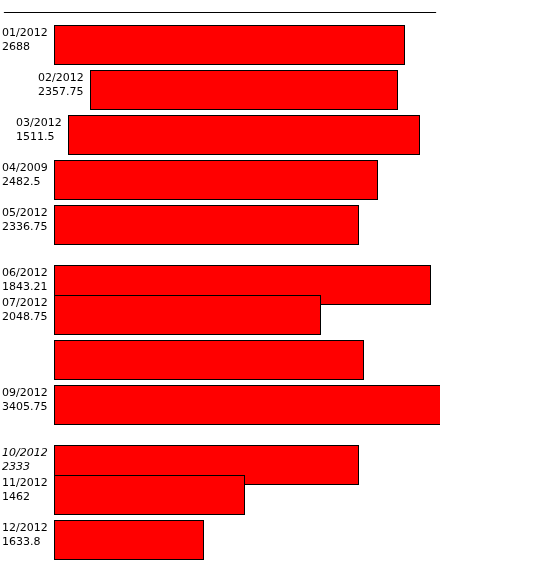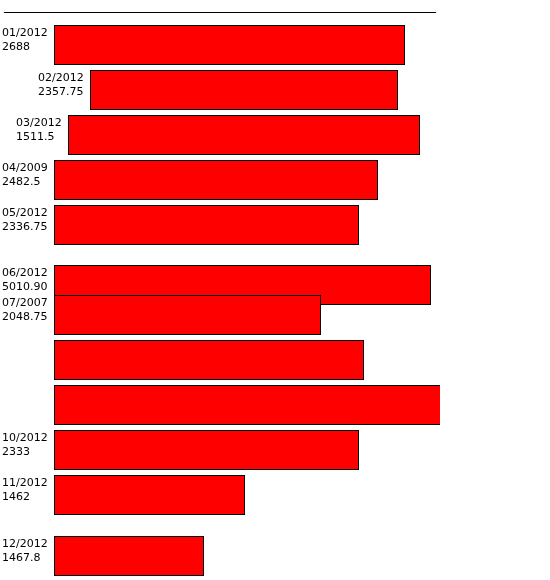--- a/index.html
+++ b/index.html
@@ -114,66 +114,70 @@
           <span class="label-category">05/2012</span>
           <span class="label-value">2336.75</span>
         </div>
         <div class="bar-track">
           <div class="bar" style="width: 305px; background: rgb(255, 0, 0); border-color: rgb(0, 0, 0);"></div>
         </div>
       </div>
       <div class="bar-row" style="top: 246px; margin-top: 14px;">
         <div class="row-labels">
           <span class="label-category">06/2012</span>
-          <span class="label-value">5010.90</span>
+          <span class="label-value">1843.21</span>
         </div>
         <div class="bar-track">
           <div class="bar" style="width: 377px; background: rgb(255, 0, 0); border-color: rgb(0, 0, 0);"></div>
         </div>
       </div>
       <div class="bar-row" style="top: 290px;">
         <div class="row-labels">
-          <span class="label-category">07/2007</span>
+          <span class="label-category">07/2012</span>
           <span class="label-value">2048.75</span>
         </div>
         <div class="bar-track">
           <div class="bar" style="width: 267px; background: rgb(255, 0, 0); border-color: rgb(0, 0, 0);"></div>
         </div>
       </div>
       <div class="bar-row" style="top: 335px;">
         <div class="bar-track">
           <div class="bar" style="width: 310px; background: rgb(255, 0, 0); border-color: rgb(0, 0, 0);"></div>
         </div>
       </div>
       <div class="bar-row" style="top: 380px;">
+        <div class="row-labels">
+          <span class="label-category">09/2012</span>
+          <span class="label-value">3405.75</span>
+        </div>
         <div class="bar-track">
           <div class="bar" style="width: 445px; background: rgb(255, 0, 0); border-color: rgb(0, 0, 0);"></div>
         </div>
       </div>
-      <div class="bar-row" style="top: 425px;">
+      <div class="bar-row" style="top: 440px; font-style: italic;">
         <div class="row-labels">
           <span class="label-category">10/2012</span>
           <span class="label-value">2333</span>
         </div>
         <div class="bar-track">
           <div class="bar" style="width: 305px; background: rgb(255, 0, 0); border-color: rgb(0, 0, 0);"></div>
         </div>
       </div>
       <div class="bar-row" style="top: 470px;">
         <div class="row-labels">
           <span class="label-category">11/2012</span>
           <span class="label-value">1462</span>
         </div>
         <div class="bar-track">
           <div class="bar" style="width: 191px; background: rgb(255, 0, 0); border-color: rgb(0, 0, 0);"></div>
         </div>
       </div>
-      <div class="bar-row" style="top: 531px;">
+      <div class="bar-row" style="top: 515px;">
         <div class="row-labels">
           <span class="label-category">12/2012</span>
-          <span class="label-value">1467.8</span>
+          <span class="label-value">1633.8</span>
         </div>
         <div class="bar-track">
           <div class="bar" style="width: 150px; background: rgb(255, 0, 0); border-color: rgb(0, 0, 0);"></div>
         </div>
       </div>
     </div>
 </div>
 
 </body></html>

